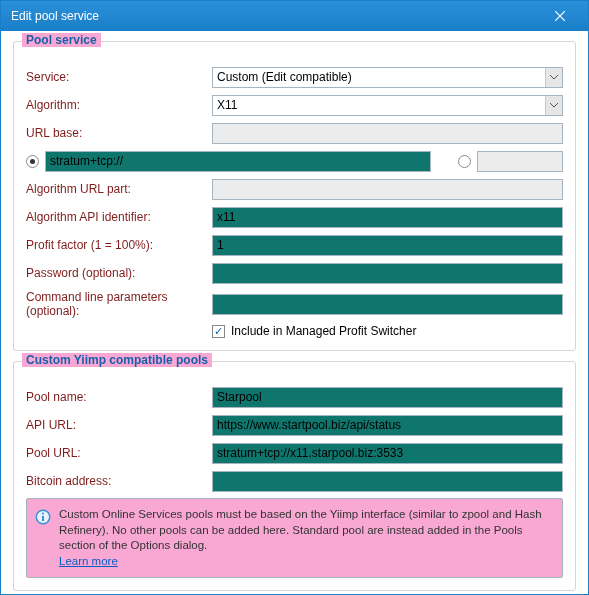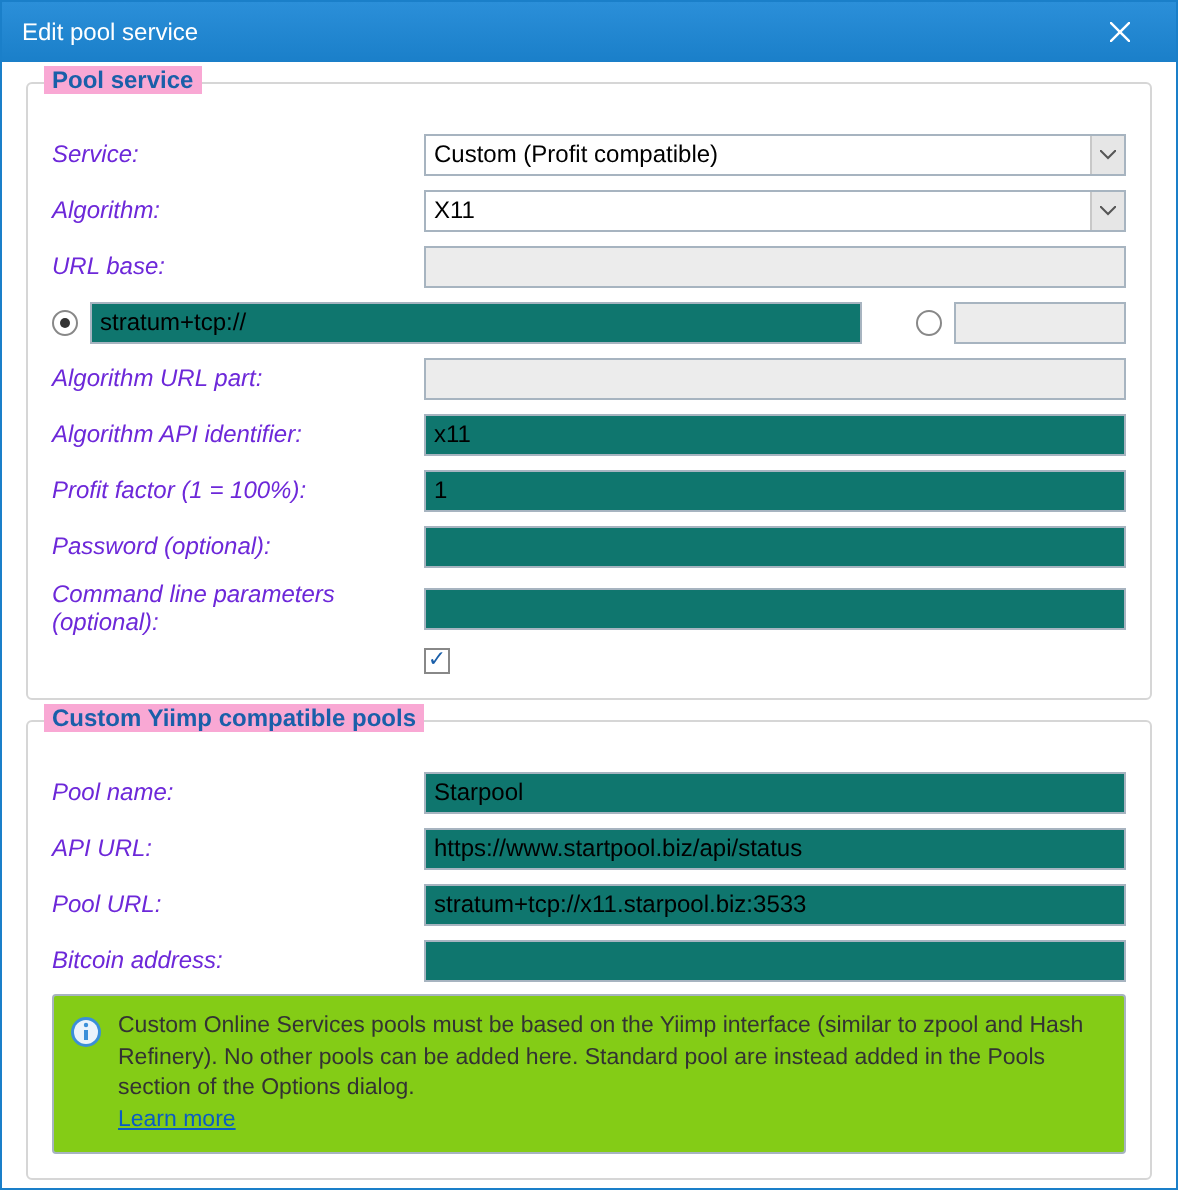--- a/index.html
+++ b/index.html
@@ -50,23 +50,22 @@
 }
 .row {
   display: flex;
   align-items: center;
   margin-bottom: 6px;
   min-height: 22px;
 }
 .row .label {
   width: 186px;
   flex-shrink: 0;
-  color: #6d28d9;
-  font-size: 12px;
-  font-style: italic;
+  color: #7f1d1d;
+  font-size: 12px;
 }
 .row .field { flex: 1; display: flex; align-items: center; gap: 6px; }
 input[type="text"], .select {
   width: 100%;
   height: 21px;
   border: 1px solid #a7b4c0;
   padding: 1px 4px;
   font-size: 12px;
   font-family: inherit;
   background: #0f766e;
@@ -127,21 +126,21 @@
   font-family: inherit;
 }
 .prefix-input2 {
   width: 120px;
   height: 21px;
   border: 1px solid #a7b4c0;
   background: #ececec;
 }
 .info-panel {
   border: 1px solid #a7b4c0;
-  background: #84cc16;
+  background: #f9a8d4;
   padding: 8px 8px 8px 8px;
   display: flex;
   gap: 8px;
   margin-top: 4px;
   border-radius: 2px;
 }
 .info-icon {
   width: 16px; height: 16px;
   flex-shrink: 0;
   margin-top: 2px;
@@ -165,21 +164,21 @@
 
 <div class="content">
 
   <div class="group">
     <div class="group-title">Pool service</div>
 
     <div class="row">
       <div class="label">Service:</div>
       <div class="field">
         <div class="select">
-          <span>Custom (Profit compatible)</span>
+          <span>Custom (Edit compatible)</span>
           <span class="dd">
               <svg width="8" height="5" viewBox="0 0 8 5">
                 <path d="M0 0 L4 4 L8 0" fill="none" stroke="#555" stroke-width="1"></path>
               </svg>
             </span>
         </div>
       </div>
     </div>
 
     <div class="row">
@@ -243,20 +242,21 @@
 
     <div class="row">
       <div class="label">Command line parameters (optional):</div>
       <div class="field">
           <input type="text" value="" style="">
         </div>
     </div>
 
     <div class="checkbox-row">
       <span class="checkbox checked"></span>
+      <span>Include in Managed Profit Switcher</span>
     </div>
   </div>
 
   <div class="group">
     <div class="group-title">Custom Yiimp compatible pools</div>
 
     <div class="row">
       <div class="label">Pool name:</div>
       <div class="field">
           <input type="text" value="Starpool" style="">

